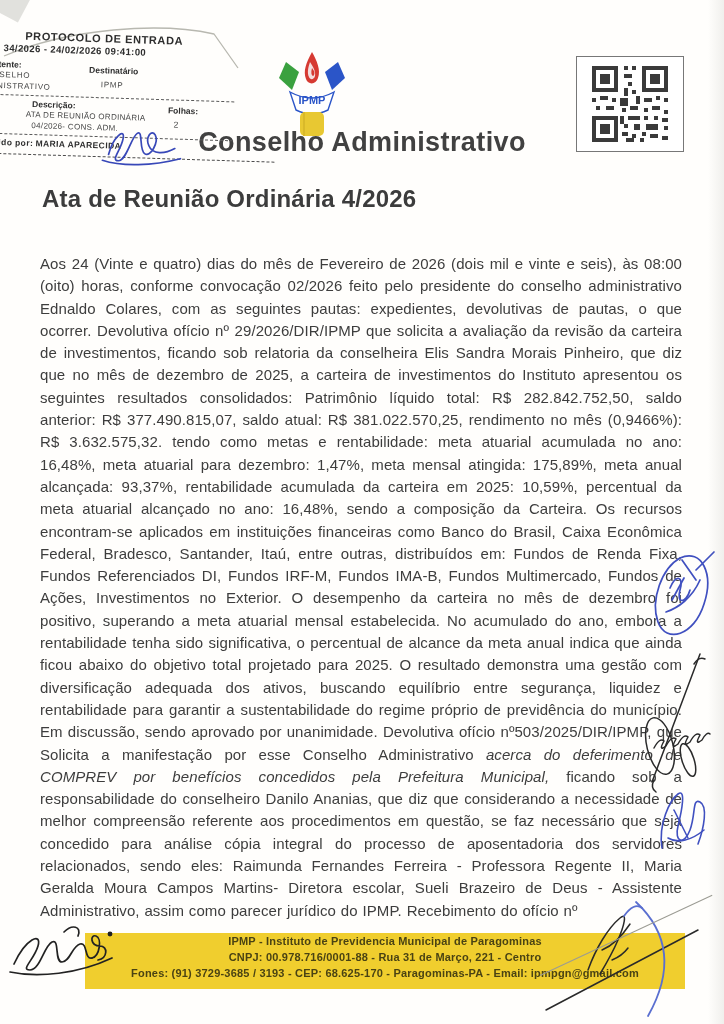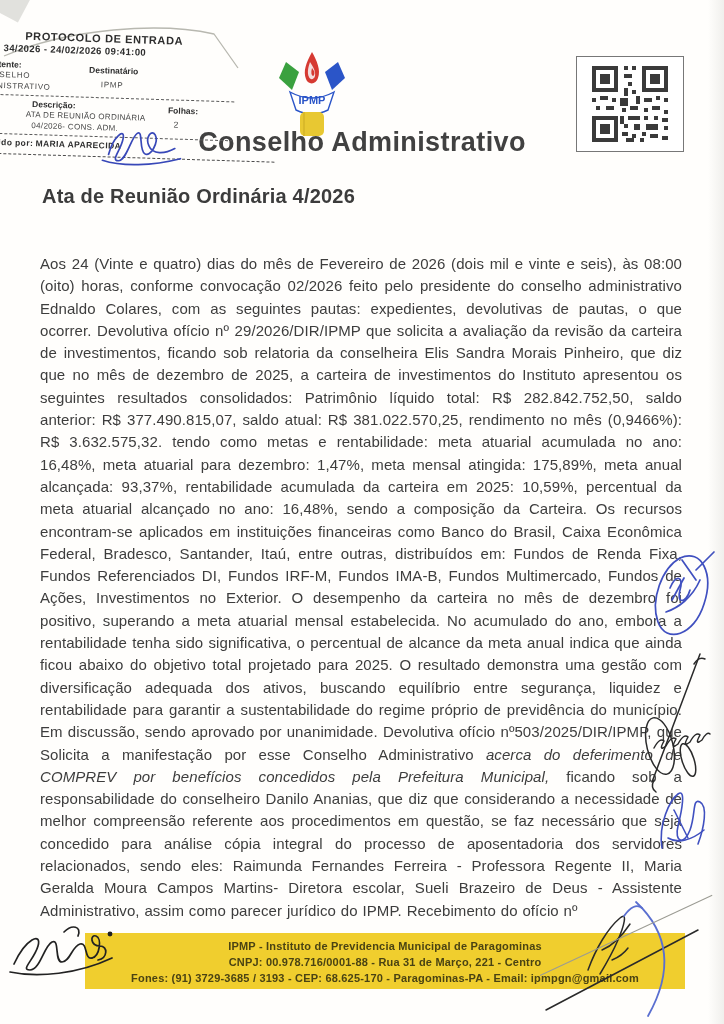--- a/index.html
+++ b/index.html
@@ -40,36 +40,36 @@
   .st-received b{font-weight:bold;letter-spacing:.4px;}
   .st-sep3{position:absolute;top:130px;left:0;width:116%;border-top:1.5px dashed #4c4c4c;}
   .stamp-sig{position:absolute;left:132px;top:92px;}
 
   
   .logo{position:absolute;left:266px;top:46px;width:92px;height:90px;z-index:2;}
   .qr-frame{position:absolute;left:576px;top:56px;width:106px;height:94px;
     border:1.5px solid #777;display:flex;align-items:center;justify-content:center;background:#fff;}
   .title{position:absolute;top:127px;left:0;width:724px;text-align:center;
     font-size:27px;font-weight:bold;color:#414141;letter-spacing:.4px;z-index:1;}
-  .subtitle{position:absolute;top:185px;left:42px;font-size:20px;font-weight:bold;
+  .subtitle{position:absolute;top:185px;left:42px;font-size:24px;font-weight:bold;
     color:#3c3c3c;letter-spacing:.2px;}
 
   
   .body-text{
     position:absolute;top:238px;left:40px;width:642px;
     font-size:15px;line-height:22.3px;text-align:justify;color:#3d3d3d;
     letter-spacing:.08px;word-spacing:.6px;
   }
   .body-text em{font-style:italic;}
 
   
   .footer{
     position:absolute;left:85px;top:933px;width:600px;height:56px;
     background:#f0ce2e;color:#4a4313;text-align:center;
-    font-size:11px;font-weight:bold;letter-spacing:.2px;padding-top:5px;box-sizing:border-box;
+    font-size:11px;font-weight:bold;letter-spacing:.2px;box-sizing:border-box;
   }
   .footer div{line-height:16px;}
 
   .sig{position:absolute;pointer-events:none;}
   .fold-line{position:absolute;left:540px;top:975px;width:190px;height:1px;
     background:#9b9b93;transform:rotate(-25deg);transform-origin:left center;}
 </style>
 </head>
 <body>
 

